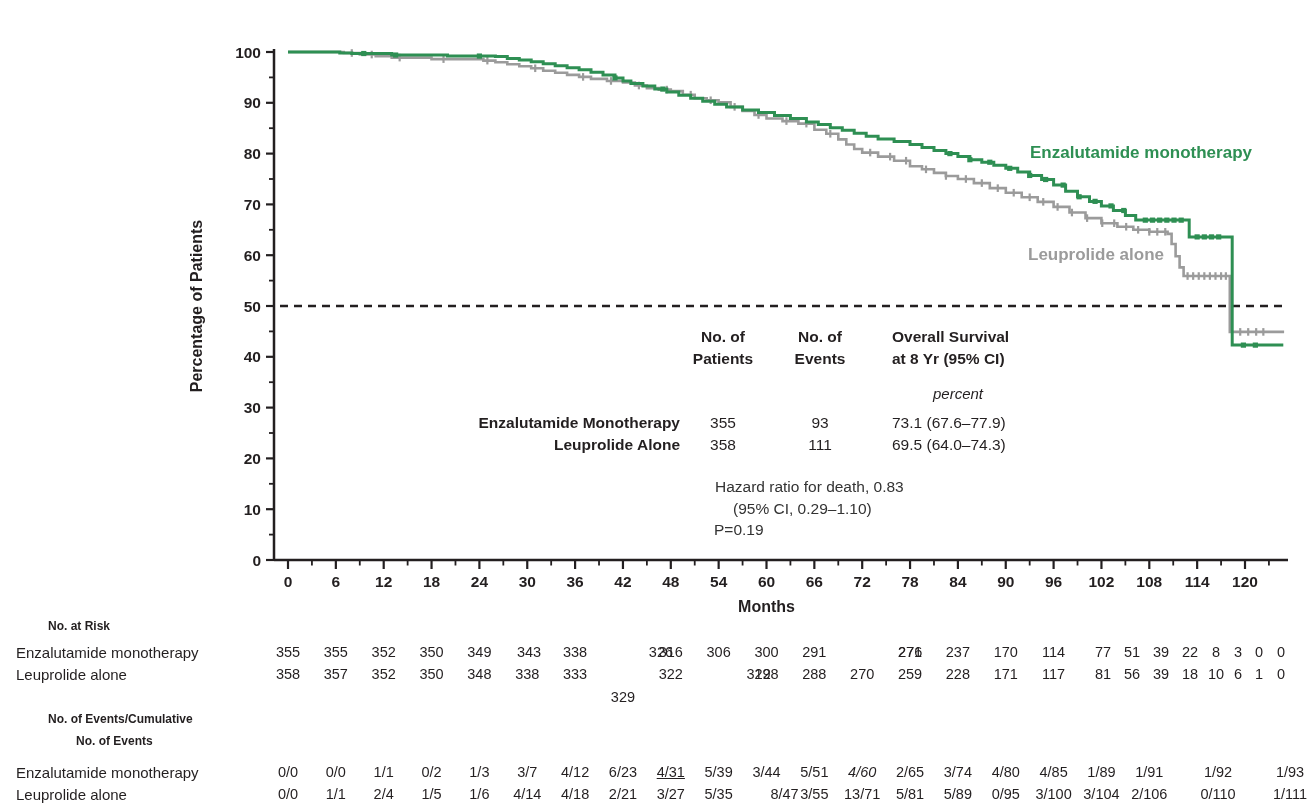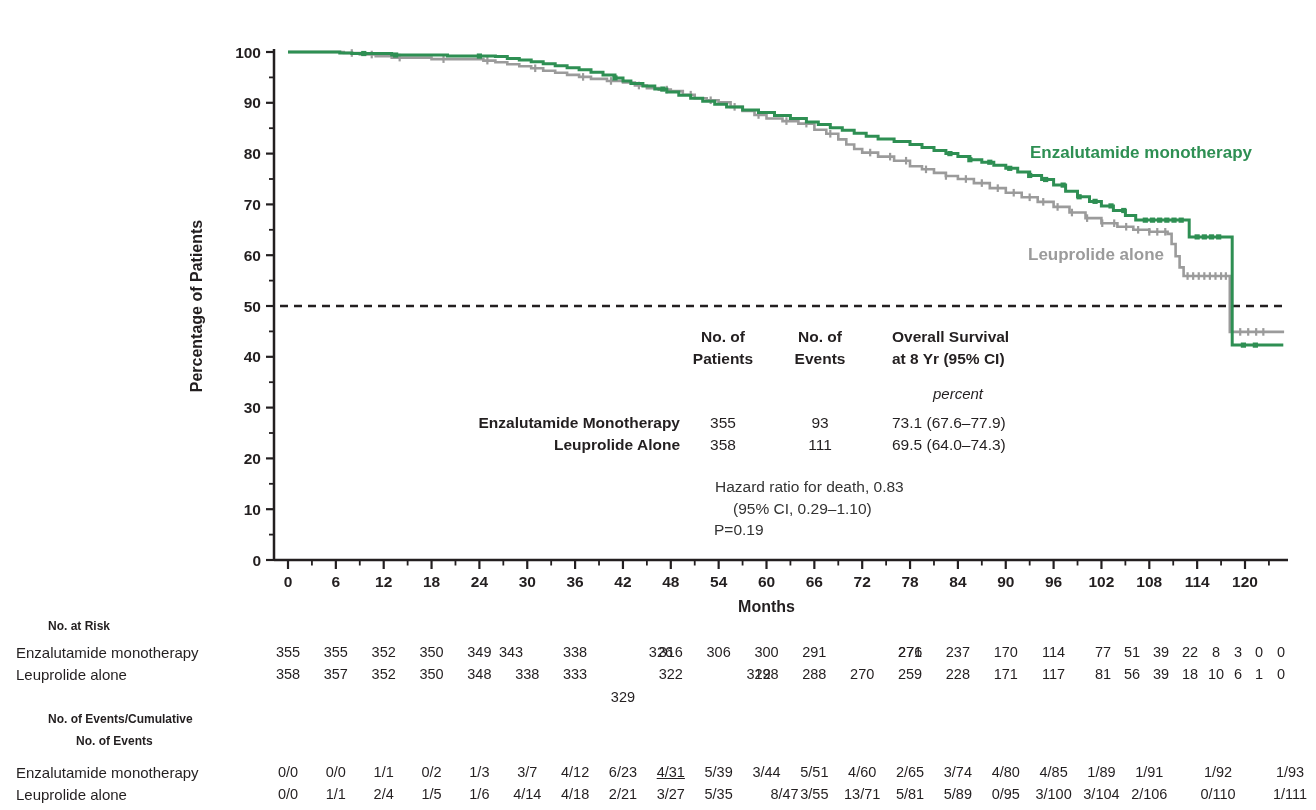--- a/index.html
+++ b/index.html
@@ -249,21 +249,21 @@
 
   <div id="risk-table">
     <div class="tbl-heading" style="top:619px;">No. at Risk</div>
     <div class="tbl-row-label" style="top:644px;">Enzalutamide monotherapy</div>
     <div class="tbl-row-label" style="top:666px;">Leuprolide alone</div>
   <span class="num-cell" style="left: 288px; top: 644px;">355</span>
       <span class="num-cell" style="left: 335.85px; top: 644px;">355</span>
       <span class="num-cell" style="left: 383.7px; top: 644px;">352</span>
       <span class="num-cell" style="left: 431.55px; top: 644px;">350</span>
       <span class="num-cell" style="left: 479.4px; top: 644px;">349</span>
-      <span class="num-cell" style="left: 511px; top: 644px;">343</span>
+      <span class="num-cell" style="left: 529px; top: 644px;">343</span>
       <span class="num-cell" style="left: 575.1px; top: 644px;">338</span>
       <span class="num-cell" style="left: 622.95px; top: 644px; margin-left: 38px;">326</span>
       <span class="num-cell" style="left: 670.8px; top: 644px;">316</span>
       <span class="num-cell" style="left: 718.65px; top: 644px;">306</span>
       <span class="num-cell" style="left: 766.5px; top: 644px;">300</span>
       <span class="num-cell" style="left: 814.35px; top: 644px;">291</span>
       <span class="num-cell" style="left: 862.2px; top: 644px; margin-left: 48px;">276</span>
       <span class="num-cell" style="left: 910.05px; top: 644px;">271</span>
       <span class="num-cell" style="left: 957.9px; top: 644px;">237</span>
       <span class="num-cell" style="left: 1005.75px; top: 644px;">170</span>
@@ -313,21 +313,21 @@
       <span class="num-cell" style="left: 383.7px; top: 764px;">1/1</span>
       <span class="num-cell" style="left: 431.55px; top: 764px;">0/2</span>
       <span class="num-cell" style="left: 479.4px; top: 764px;">1/3</span>
       <span class="num-cell" style="left: 527.25px; top: 764px;">3/7</span>
       <span class="num-cell" style="left: 575.1px; top: 764px;">4/12</span>
       <span class="num-cell" style="left: 622.95px; top: 764px;">6/23</span>
       <span class="num-cell" style="left: 670.8px; top: 764px; text-decoration: underline;">4/31</span>
       <span class="num-cell" style="left: 718.65px; top: 764px;">5/39</span>
       <span class="num-cell" style="left: 766.5px; top: 764px;">3/44</span>
       <span class="num-cell" style="left: 814.35px; top: 764px;">5/51</span>
-      <span class="num-cell" style="left: 862.2px; top: 764px;">4/60</span>
+      <span class="num-cell" style="left: 862.2px; top: 764px; font-style: italic;">4/60</span>
       <span class="num-cell" style="left: 910.05px; top: 764px;">2/65</span>
       <span class="num-cell" style="left: 957.9px; top: 764px;">3/74</span>
       <span class="num-cell" style="left: 1005.75px; top: 764px;">4/80</span>
       <span class="num-cell" style="left: 1053.6px; top: 764px;">4/85</span>
       <span class="num-cell" style="left: 1101.45px; top: 764px;">1/89</span>
       <span class="num-cell" style="left: 1149.3px; top: 764px;">1/91</span>
       <span class="num-cell" style="left: 1218px; top: 764px;">1/92</span>
       <span class="num-cell" style="left: 1290px; top: 764px;">1/93</span>
       <span class="num-cell" style="left: 288px; top: 786px;">0/0</span>
       <span class="num-cell" style="left: 335.85px; top: 786px;">1/1</span>

